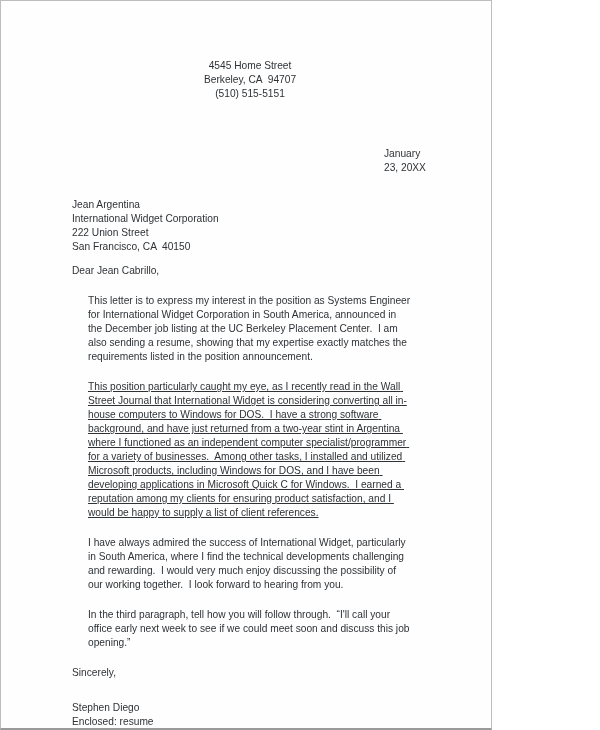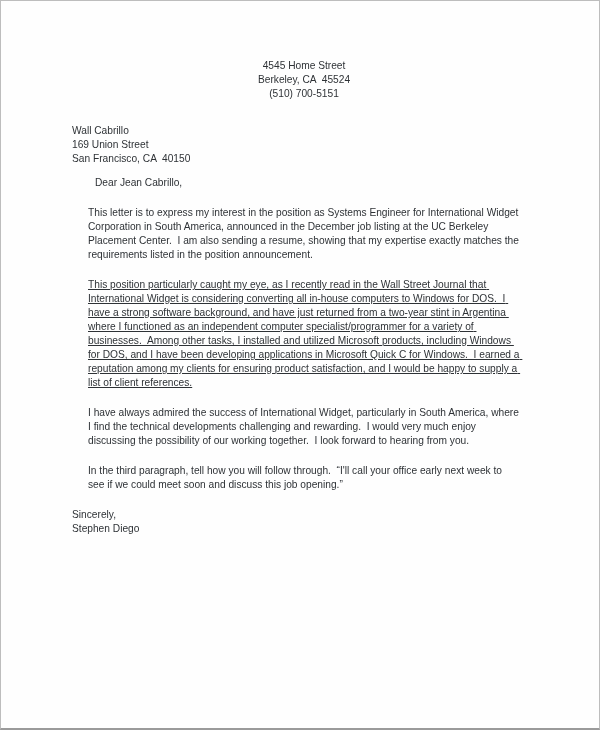--- a/index.html
+++ b/index.html
@@ -2,21 +2,21 @@
 <html><head>
 <meta charset="utf-8">
 <style>
   html, body {
     margin: 0;
     padding: 0;
     background: #ffffff;
   }
   .page {
     position: relative;
-    width: 600px;
+    width: 492px;
     height: 730px;
     box-sizing: border-box;
     background: #fefefe;
     border: 1px solid #bdbdbd;
     border-bottom: 2px solid #9a9a9a;
     font-family: "Liberation Sans", "DejaVu Sans", sans-serif;
     font-size: 10.2px;
     line-height: 14px;
     color: #2e3236;
     padding: 58px 63px 0 71px;
@@ -31,55 +31,57 @@
   .date-line {
     margin-top: 46px;
     padding-left: 312px;
     white-space: pre-wrap;
   }
   .recipient-block {
     margin-top: 23px;
   }
   .salutation {
     margin-top: 10px;
-    margin-left: 23px;
   }
   p.para {
     margin: 16px;
     white-space: pre-wrap;
   }
   .para-1 { margin-top: 10px; }
   .para-2 { margin-top: 21px; text-decoration: underline; }
   .para-3 { margin-top: 17px; }
   .para-4 { margin-top: 33px; }
   .closing { margin-top: 13px; }
-  .signature-name { }
+  .signature-name { margin-top: 21px; }
 </style>
 </head>
 <body>
 
 <div class="page">
 
   <div class="sender-block">
     <div class="sender-line">4545 Home Street</div>
-    <div class="sender-line">Berkeley, CA  45524</div>
-    <div class="sender-line">(510) 700-5151</div>
+    <div class="sender-line">Berkeley, CA  94707</div>
+    <div class="sender-line">(510) 515-5151</div>
   </div>
 
+  <div class="date-line">January 23, 20XX</div>
 
   <div class="recipient-block">
-    <div class="recipient-line">Wall Cabrillo</div>
-    <div class="recipient-line">169 Union Street</div>
+    <div class="recipient-line">Jean Argentina</div>
+    <div class="recipient-line">International Widget Corporation</div>
+    <div class="recipient-line">222 Union Street</div>
     <div class="recipient-line">San Francisco, CA  40150</div>
   </div>
 
   <div class="salutation">Dear Jean Cabrillo,</div>
 
   <p class="para para-1">This letter is to express my interest in the position as Systems Engineer for International Widget Corporation in South America, announced in the December job listing at the UC Berkeley Placement Center.  I am also sending a resume, showing that my expertise exactly matches the requirements listed in the position announcement.</p>
   <p class="para para-2">This position particularly caught my eye, as I recently read in the Wall Street Journal that International Widget is considering converting all in-house computers to Windows for DOS.  I have a strong software background, and have just returned from a two-year stint in Argentina where I functioned as an independent computer specialist/programmer for a variety of businesses.  Among other tasks, I installed and utilized Microsoft products, including Windows for DOS, and I have been developing applications in Microsoft Quick C for Windows.  I earned a reputation among my clients for ensuring product satisfaction, and I would be happy to supply a list of client references.</p>
   <p class="para para-3">I have always admired the success of International Widget, particularly in South America, where I find the technical developments challenging and rewarding.  I would very much enjoy discussing the possibility of our working together.  I look forward to hearing from you.</p>
   <p class="para para-4">In the third paragraph, tell how you will follow through.  “I'll call your office early next week to see if we could meet soon and discuss this job opening.”</p>
 
   <div class="closing">Sincerely,</div>
 
   <div class="signature-name">Stephen Diego</div>
+  <div class="enclosure-line">Enclosed: resume</div>
 
 </div>
 
 </body></html>

